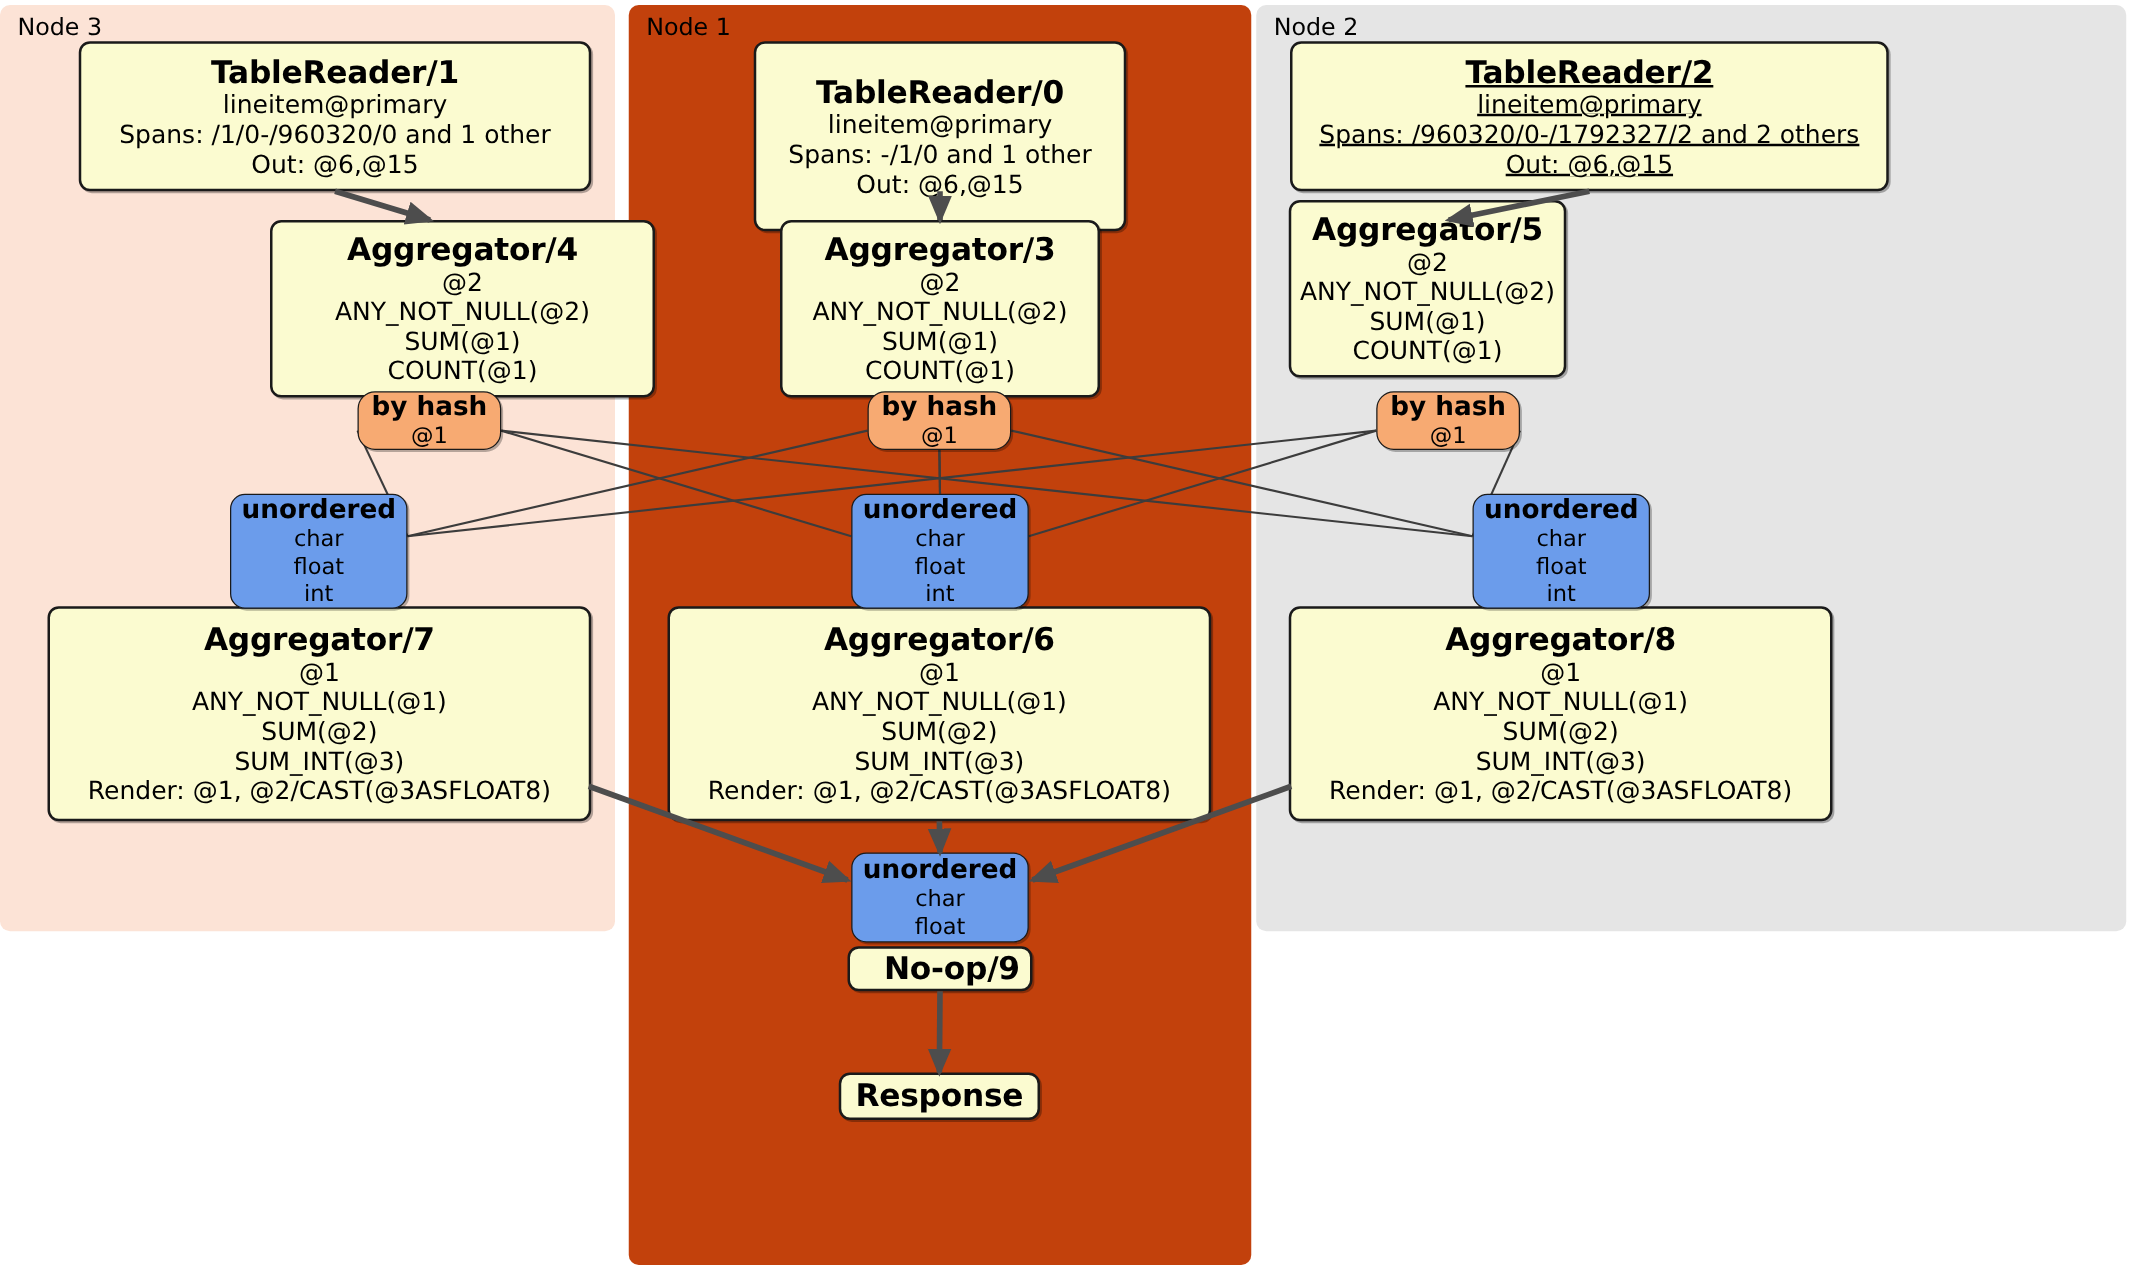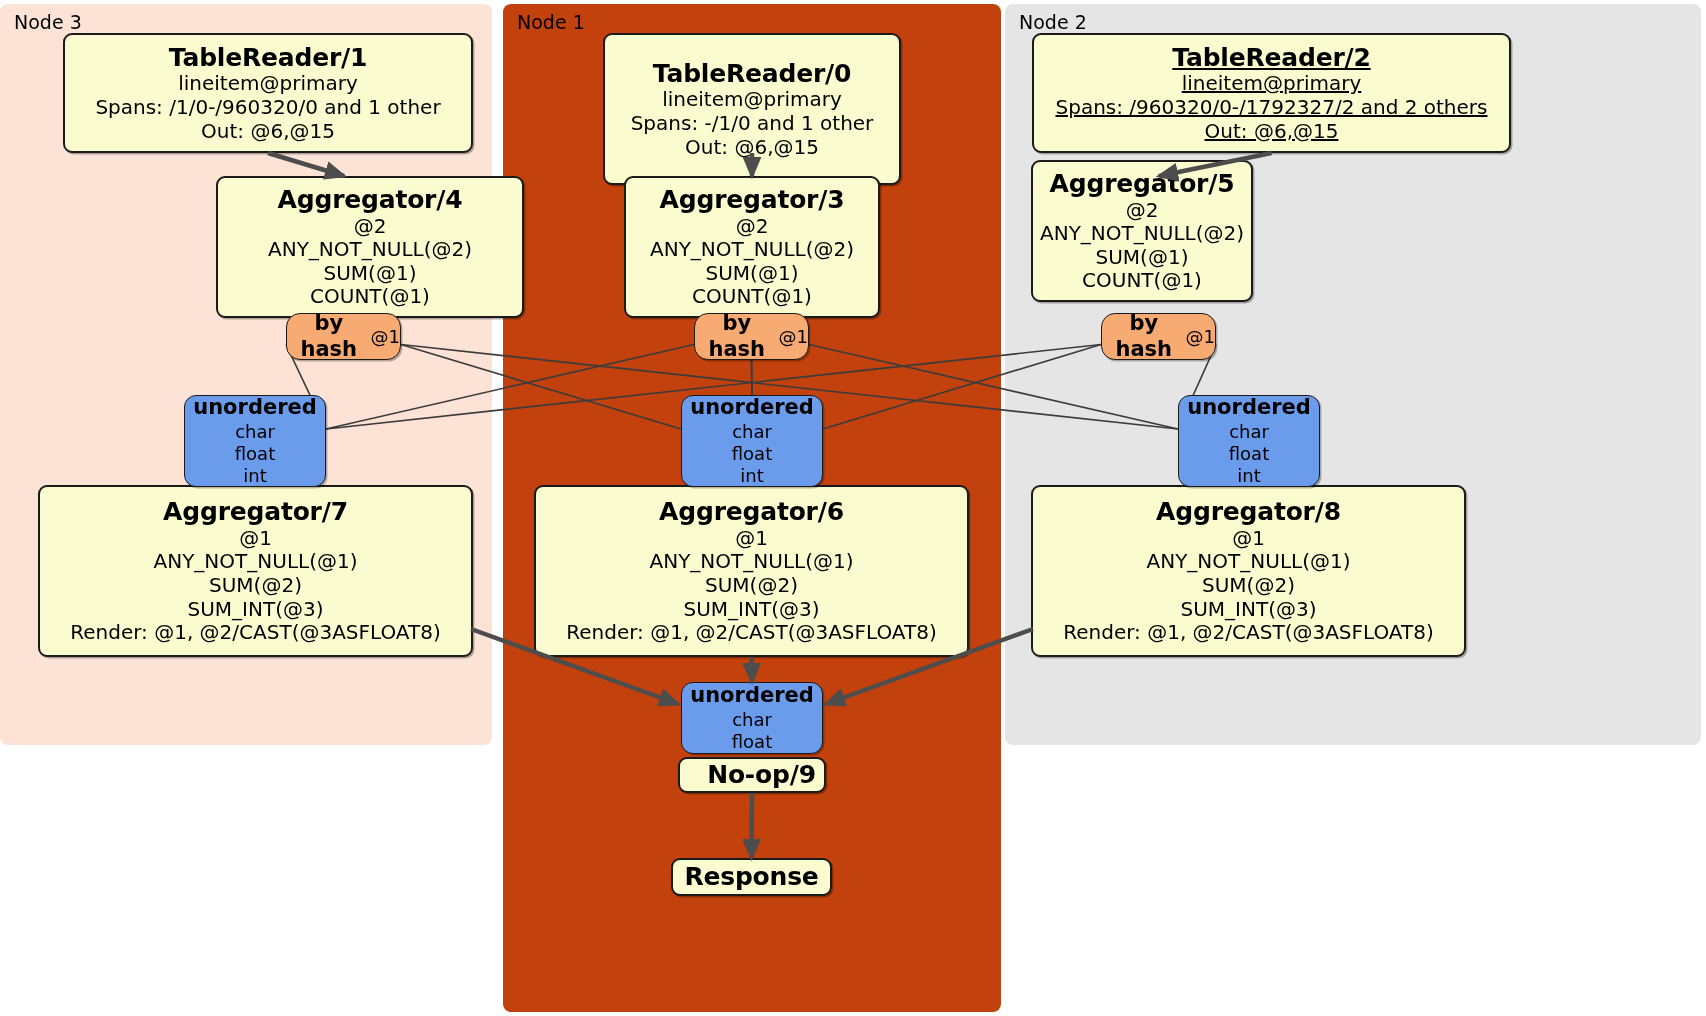--- a/index.html
+++ b/index.html
@@ -57,21 +57,21 @@
     white-space: nowrap;
   }
   .router-box {
     position: absolute;
     box-sizing: border-box;
     background: #f7aa72;
     border: 1.6px solid #1a1a1a;
     border-radius: 14px;
     text-align: center;
     display: flex;
-    flex-direction: row;
+    flex-direction: column;
     justify-content: center;
     align-items: center;
     line-height: 1.2;
     box-shadow: 1.5px 1.5px 0 rgba(0,0,0,0.28);
     z-index: 40;
   }
   .router-title {
     font-weight: bold;
     font-size: 21px;
     color: #000;

